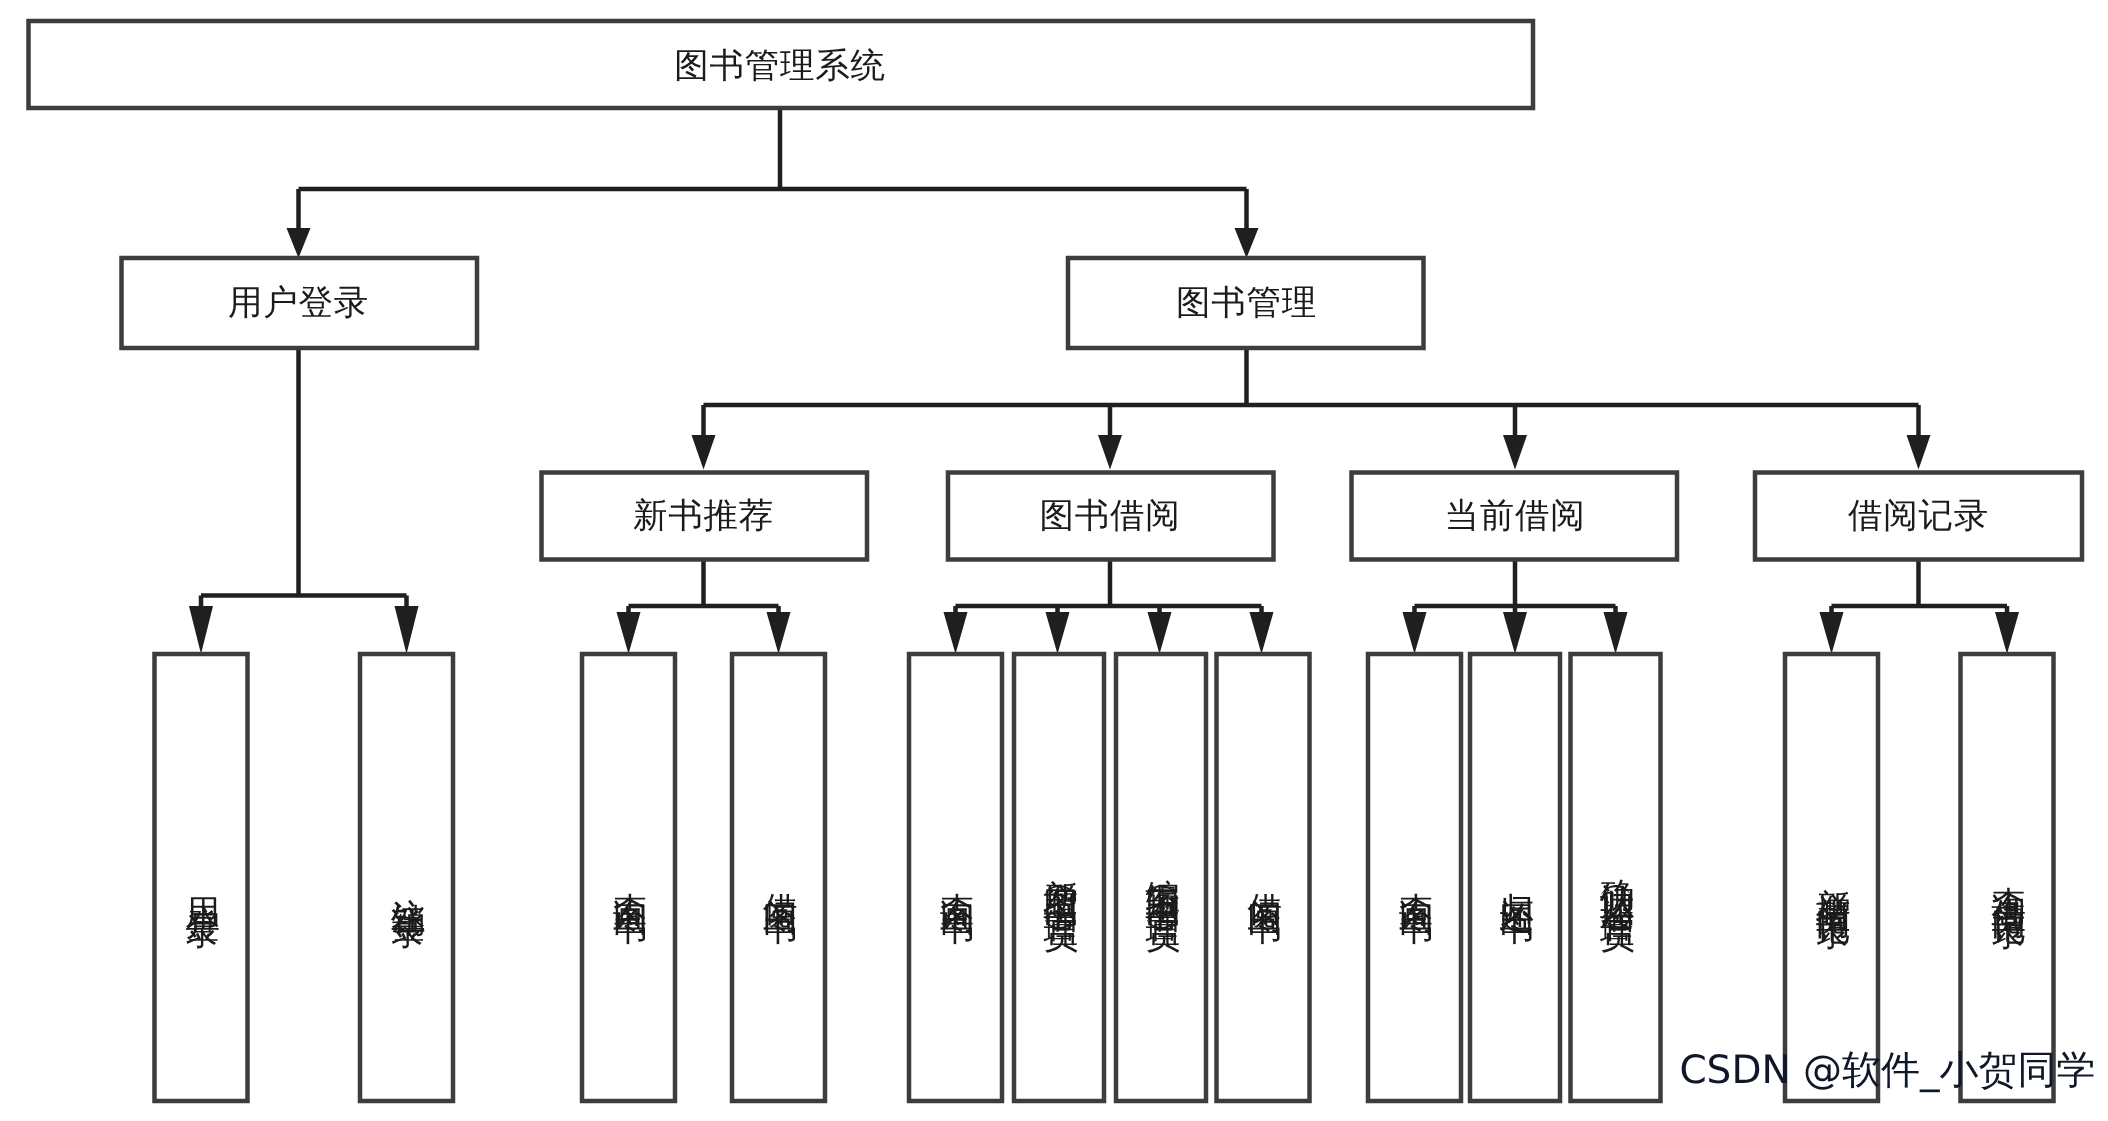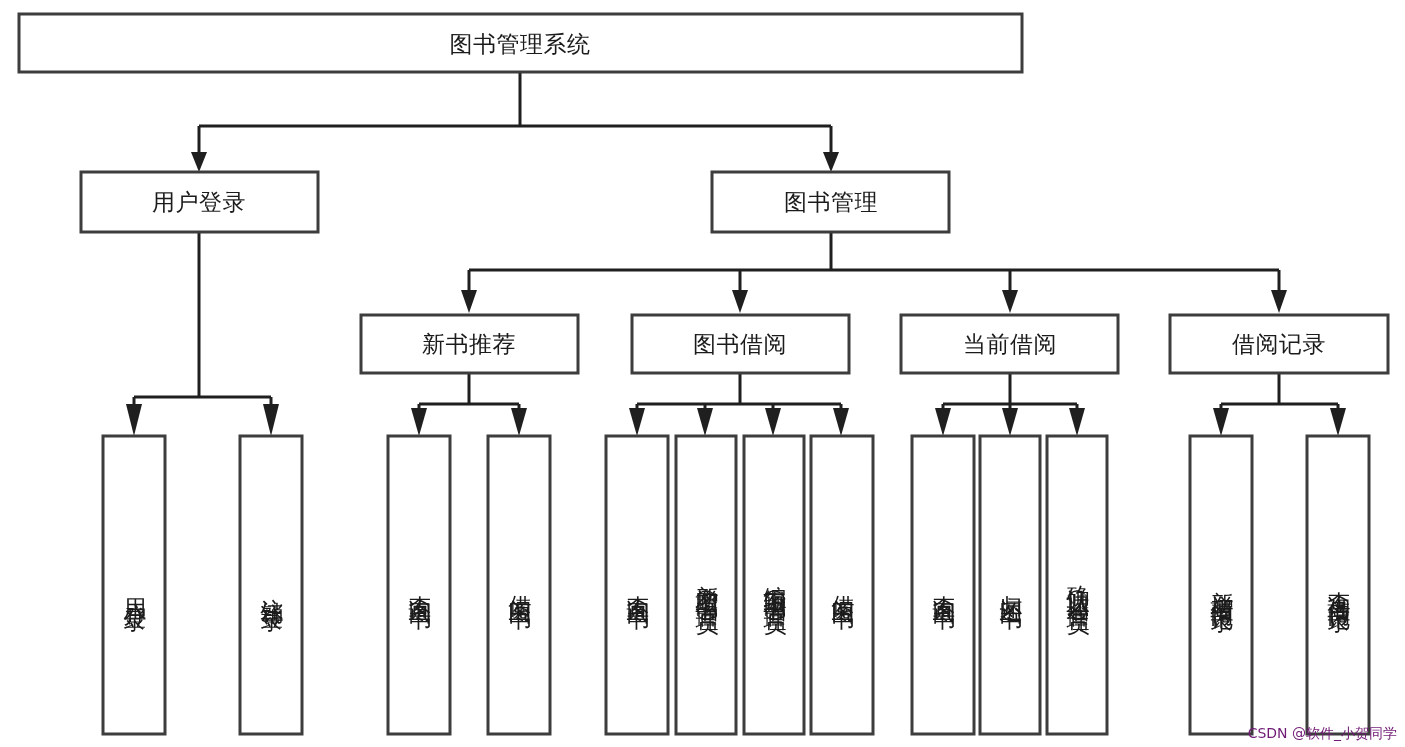--- a/index.html
+++ b/index.html
@@ -55,24 +55,24 @@
     font-size: 23px;
     fill: #1b1b1b;
     text-anchor: middle;
     dominant-baseline: middle;
     writing-mode: vertical-rl;
     letter-spacing: 4px;
   }
   .watermark-text {
     position: absolute;
     right: 8px;
-    bottom: 4px;
-    font-family: "DejaVu Sans", "Liberation Sans", sans-serif;
-    font-size: 14px;
-    color: #701a75;
+    bottom: 16px;
+    font-family: "DejaVu Sans", "Liberation Sans", sans-serif;
+    font-size: 26px;
+    color: #0f172a;
     white-space: nowrap;
     pointer-events: none;
   }
 </style>
 </head>
 <body>
 
 <div id="diagram-root">
 
   <svg class="flowchart" viewBox="0 0 1405 747" xmlns="http://www.w3.org/2000/svg">

